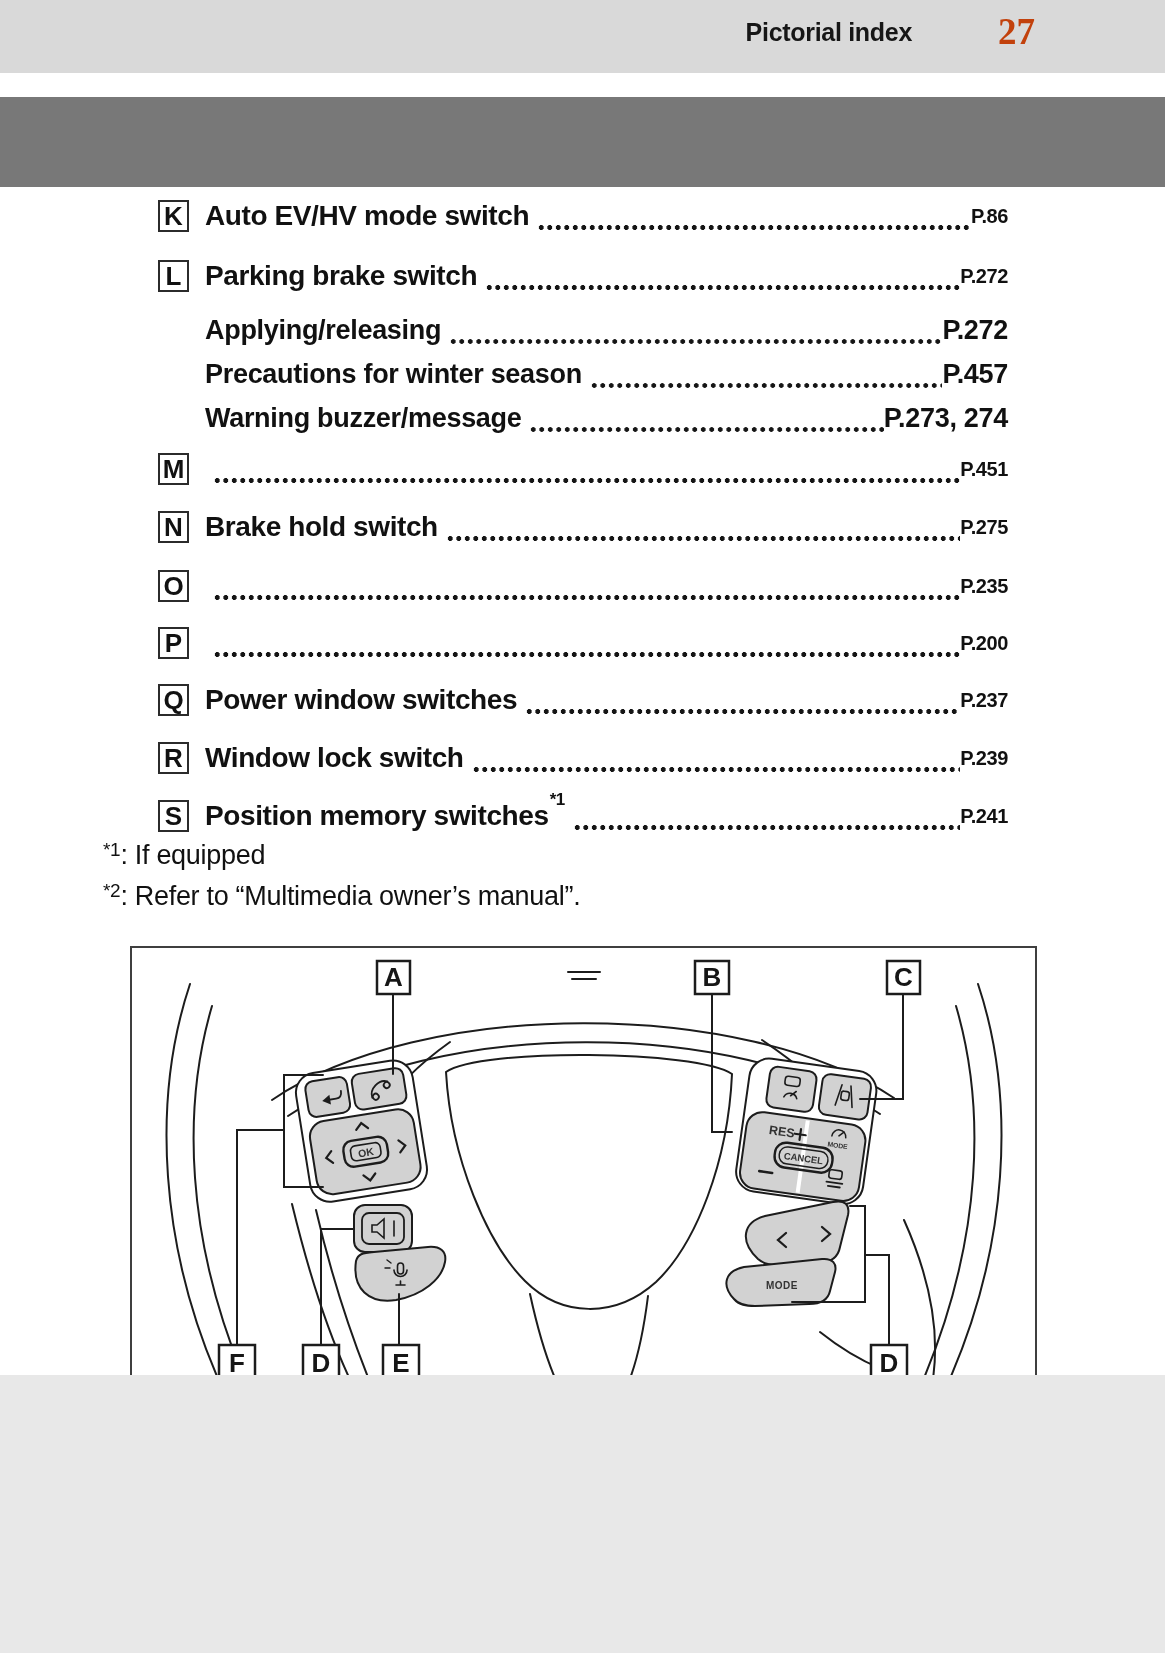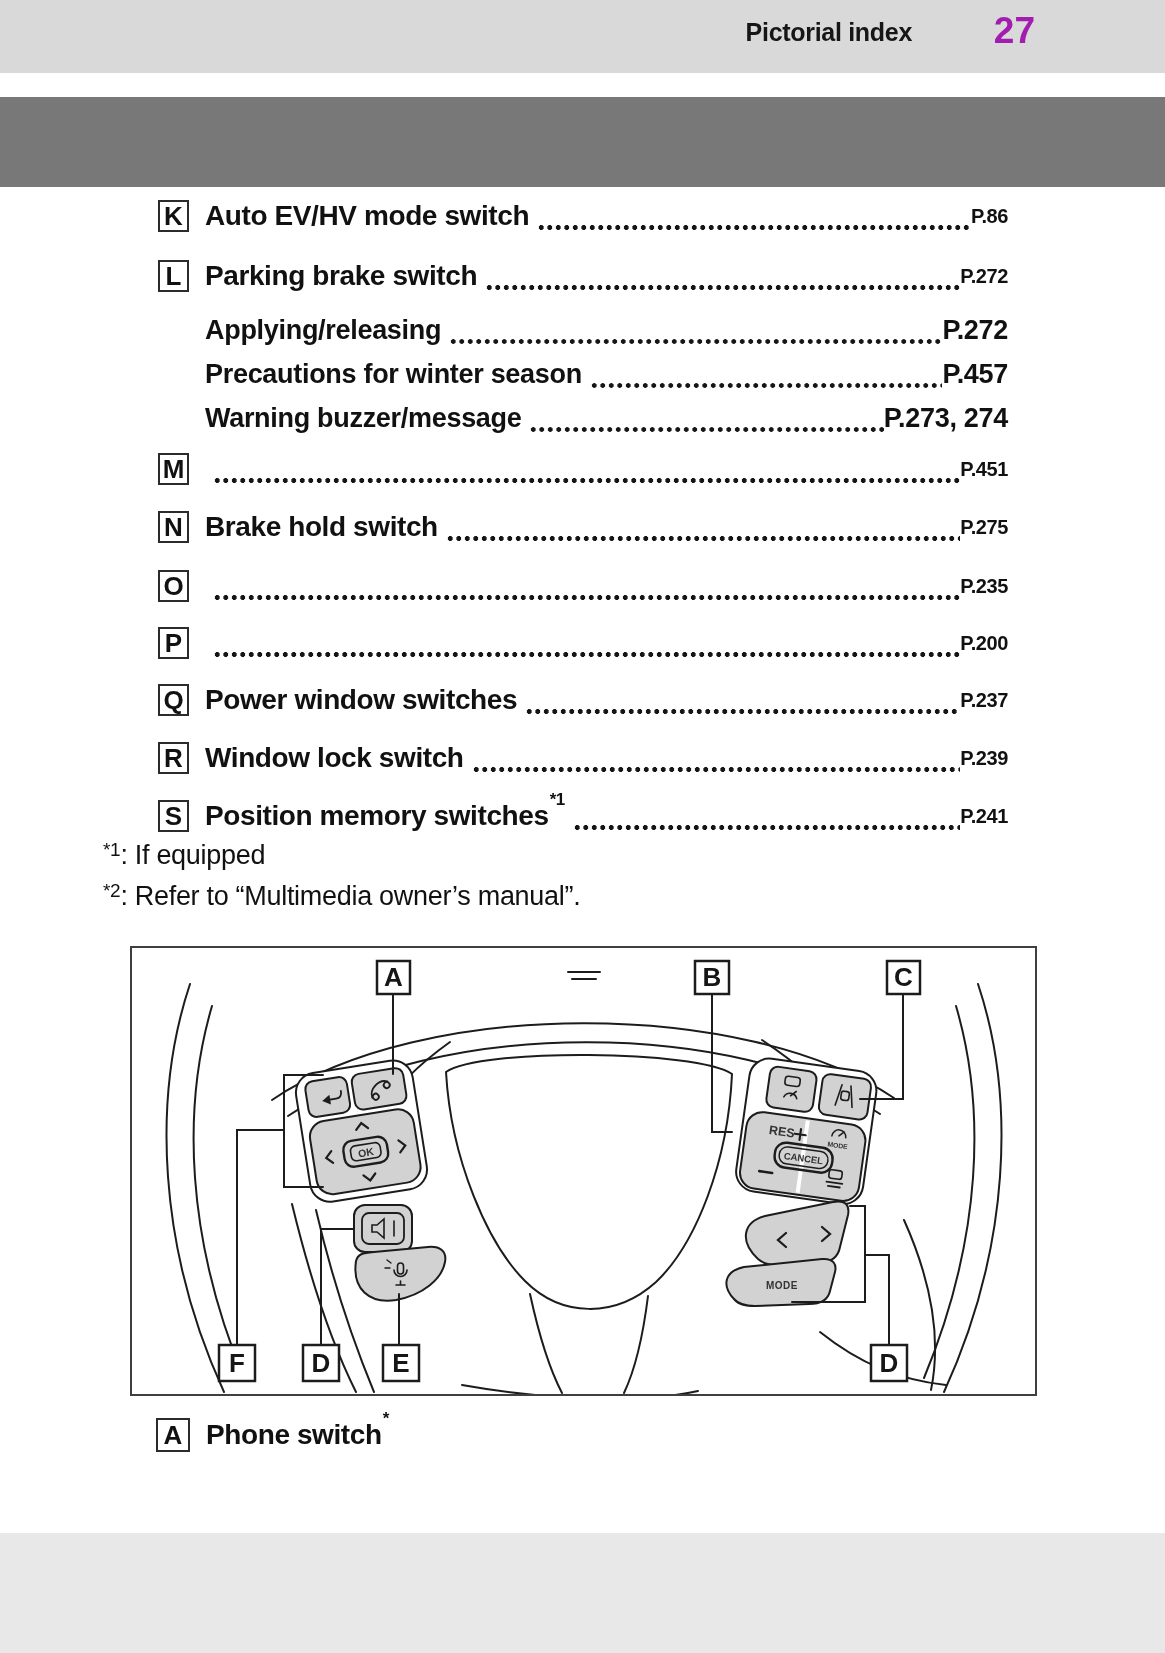--- a/index.html
+++ b/index.html
@@ -1,23 +1,23 @@
 <!DOCTYPE html>
 <html><head>
 <meta charset="utf-8">
 <style>
   html,body { margin:0; padding:0; background:#e8e8e8; }
   .page {
-    position:relative; width:1165px; height:1533px; background:#ffffff;
+    position:relative; width:1165px; height:1375px; background:#ffffff;
     font-family:"Liberation Sans", sans-serif; color:#111; overflow:hidden;
   }
   
   .band-light { position:absolute; left:0; top:0; width:1165px; height:73px; background:#d9d9d9; }
   .hdr-title { position:absolute; right:253px; top:18px; font-size:25px; font-weight:700; letter-spacing:-0.3px; color:#161616; }
-  .hdr-num   { position:absolute; right:130px; top:10px; font-size:37px; font-weight:700; color:#a21caf; }
+  .hdr-num   { position:absolute; right:130px; top:10px; font-size:37px; font-weight:700; color:#c2410c;font-family:Liberation Serif, serif; }
   .band-dark { position:absolute; left:0; top:97px; width:1165px; height:90px; background:#787878; }
 
   
   .toc { position:absolute; left:158px; top:0; width:850px; }
   .row { position:absolute; left:0; width:100%; display:flex; align-items:center; height:32px; }
   .lbox {
     width:31px; height:32px; box-sizing:border-box; border:2.5px solid #2b2b2b; background:#fff;
     font-size:26px; font-weight:700; line-height:28px; text-align:center; margin-right:16px; flex:0 0 auto;
   }
   .lbl  { font-size:28px; font-weight:700; letter-spacing:-0.4px; white-space:nowrap;text-align:center; }

